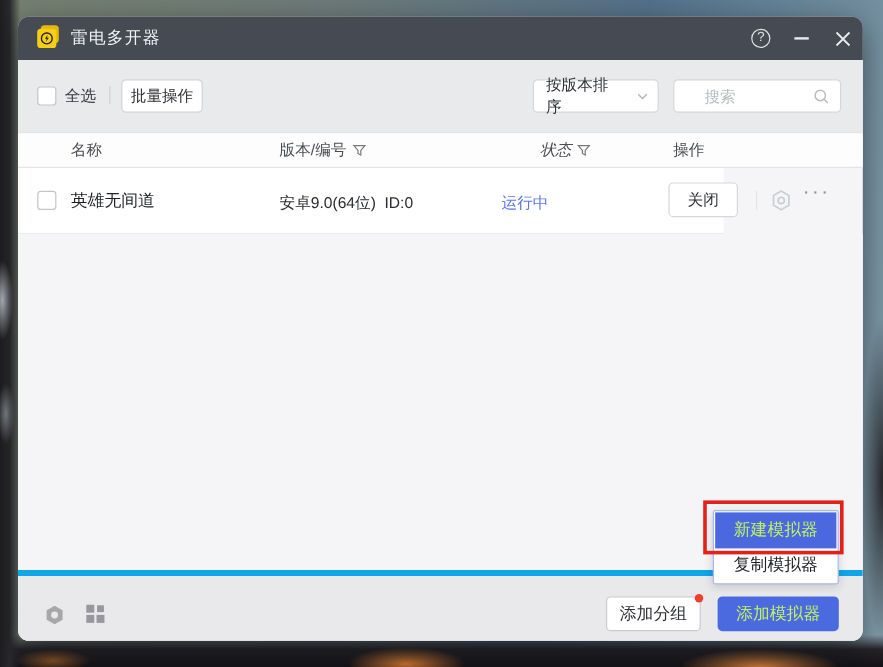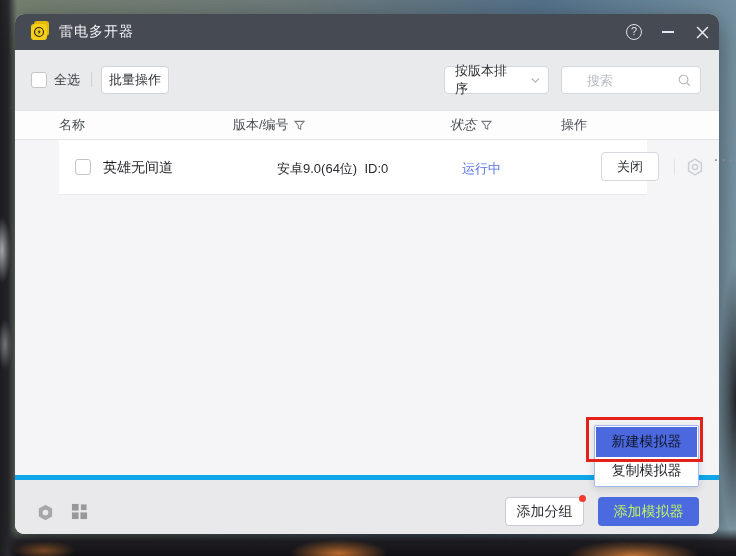--- a/index.html
+++ b/index.html
@@ -63,21 +63,21 @@
 
   
   .thead { position:absolute; left:0; top:96px; width:704px; height:30px; background:#fdfdfe;
     border-top:1px solid #e4e4e7; border-bottom:1px solid #e4e4e7;
     display:flex; align-items:center; font-size:13px; color:#4a4d52; }
   .th { display:flex; align-items:center; gap:5px; }
   .th-name { position:absolute; left:44px; } .th-version { position:absolute; left:218px; }
   .th-status { position:absolute; left:435px;font-style:italic; } .th-action { position:absolute; left:546px; }
 
   .trow { position:absolute; left:0; top:126px; width:588px; height:55px; background:#ffffff;
-    border-bottom:1px solid #ececef;margin-left:44px; }
+    border-bottom:1px solid #ececef; }
   .row-check { position:absolute; left:16px; top:19px; }
   .cell-name { position:absolute; left:44px; top:19px; font-size:14px; color:#1f2126; }
   .cell-version { position:absolute; left:218px; top:20px; font-size:13px; color:#2a2c31; white-space:pre; }
   .cell-status { position:absolute; left:403px; top:20px; font-size:13px; color:#5a75e6; }
   .close-btn { position:absolute; left:542px; top:12px; width:58px; height:29px;
     border:1px solid #d4d7dc; font-size:13px; }
   .row-div { position:absolute; left:615px; top:19px; width:1px; height:16px; background:#e2e3e7; }
   .row-gear { position:absolute; left:626px; top:17px; }
   .row-more { position:absolute; left:654px; top:10px; font-size:17px; color:#8b8e94; letter-spacing:2px; }
 
@@ -94,21 +94,21 @@
     border-radius:50%; background:#f23c30; }
   .add-emu-btn { position:absolute; left:583px; top:17px; width:101px; height:29px;
     background:#4b6ae0; color:#bef264; border:none; border-radius:4px; font-size:14px;
     display:flex; align-items:center; justify-content:center; }
 
   
   .ctx-menu { position:absolute; left:579px; top:411px; width:105px; height:62px;
     background:#fff; border:1px solid #a5b8ef; border-radius:2px; z-index:5;
     box-shadow:0 2px 8px rgba(0,0,0,.15); display:flex; flex-direction:column; }
   .ctx-item { flex:1; display:flex; align-items:center; justify-content:center; font-size:14px; }
-  .ctx-item.hl { background:#4b68de; color:#0f172a; margin:1px 1px 0 1px;font-family:Liberation Serif, serif; }
+  .ctx-item.hl { background:#4b68de; color:#bef264; margin:1px 1px 0 1px;font-family:Liberation Serif, serif; }
   .ctx-item.plain { color:#1f2126; }
 
   .annotation-box { position:absolute; left:571px; top:403px; width:117px; height:45px;
     border:3px solid #e32119; z-index:9; }
 </style>
 </head>
 <body>
 
 <div class="desktop"></div>
 

